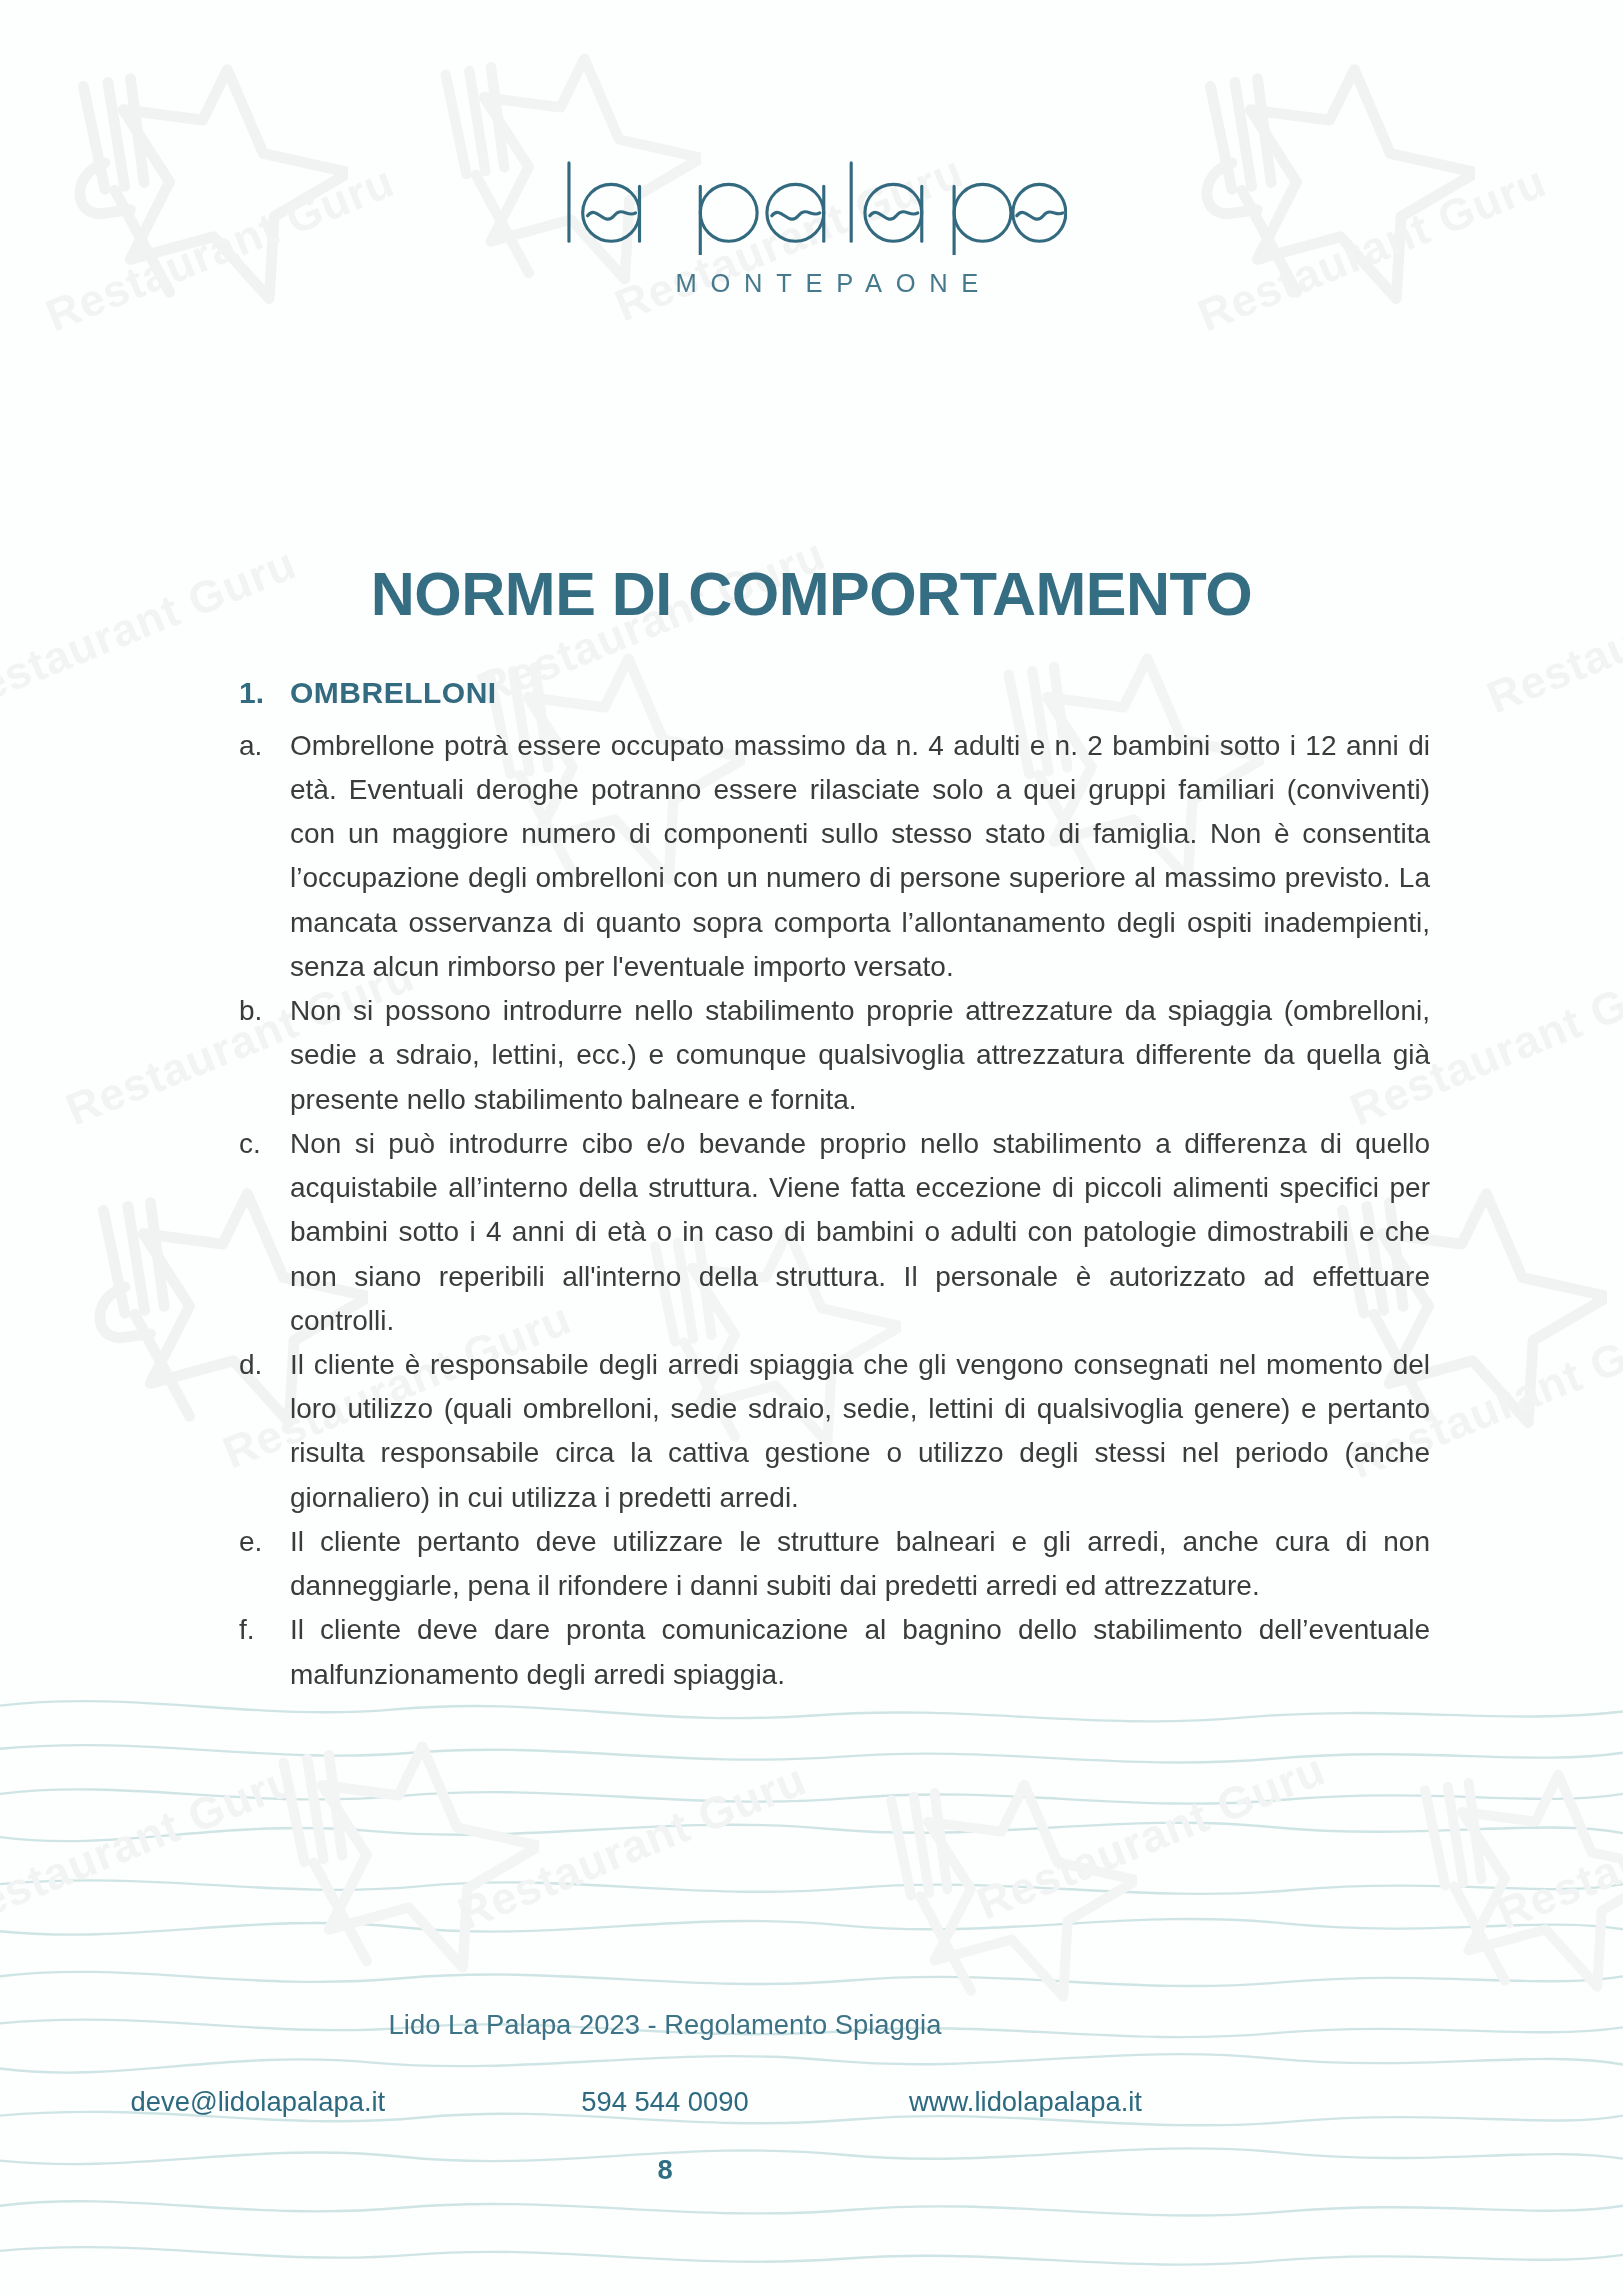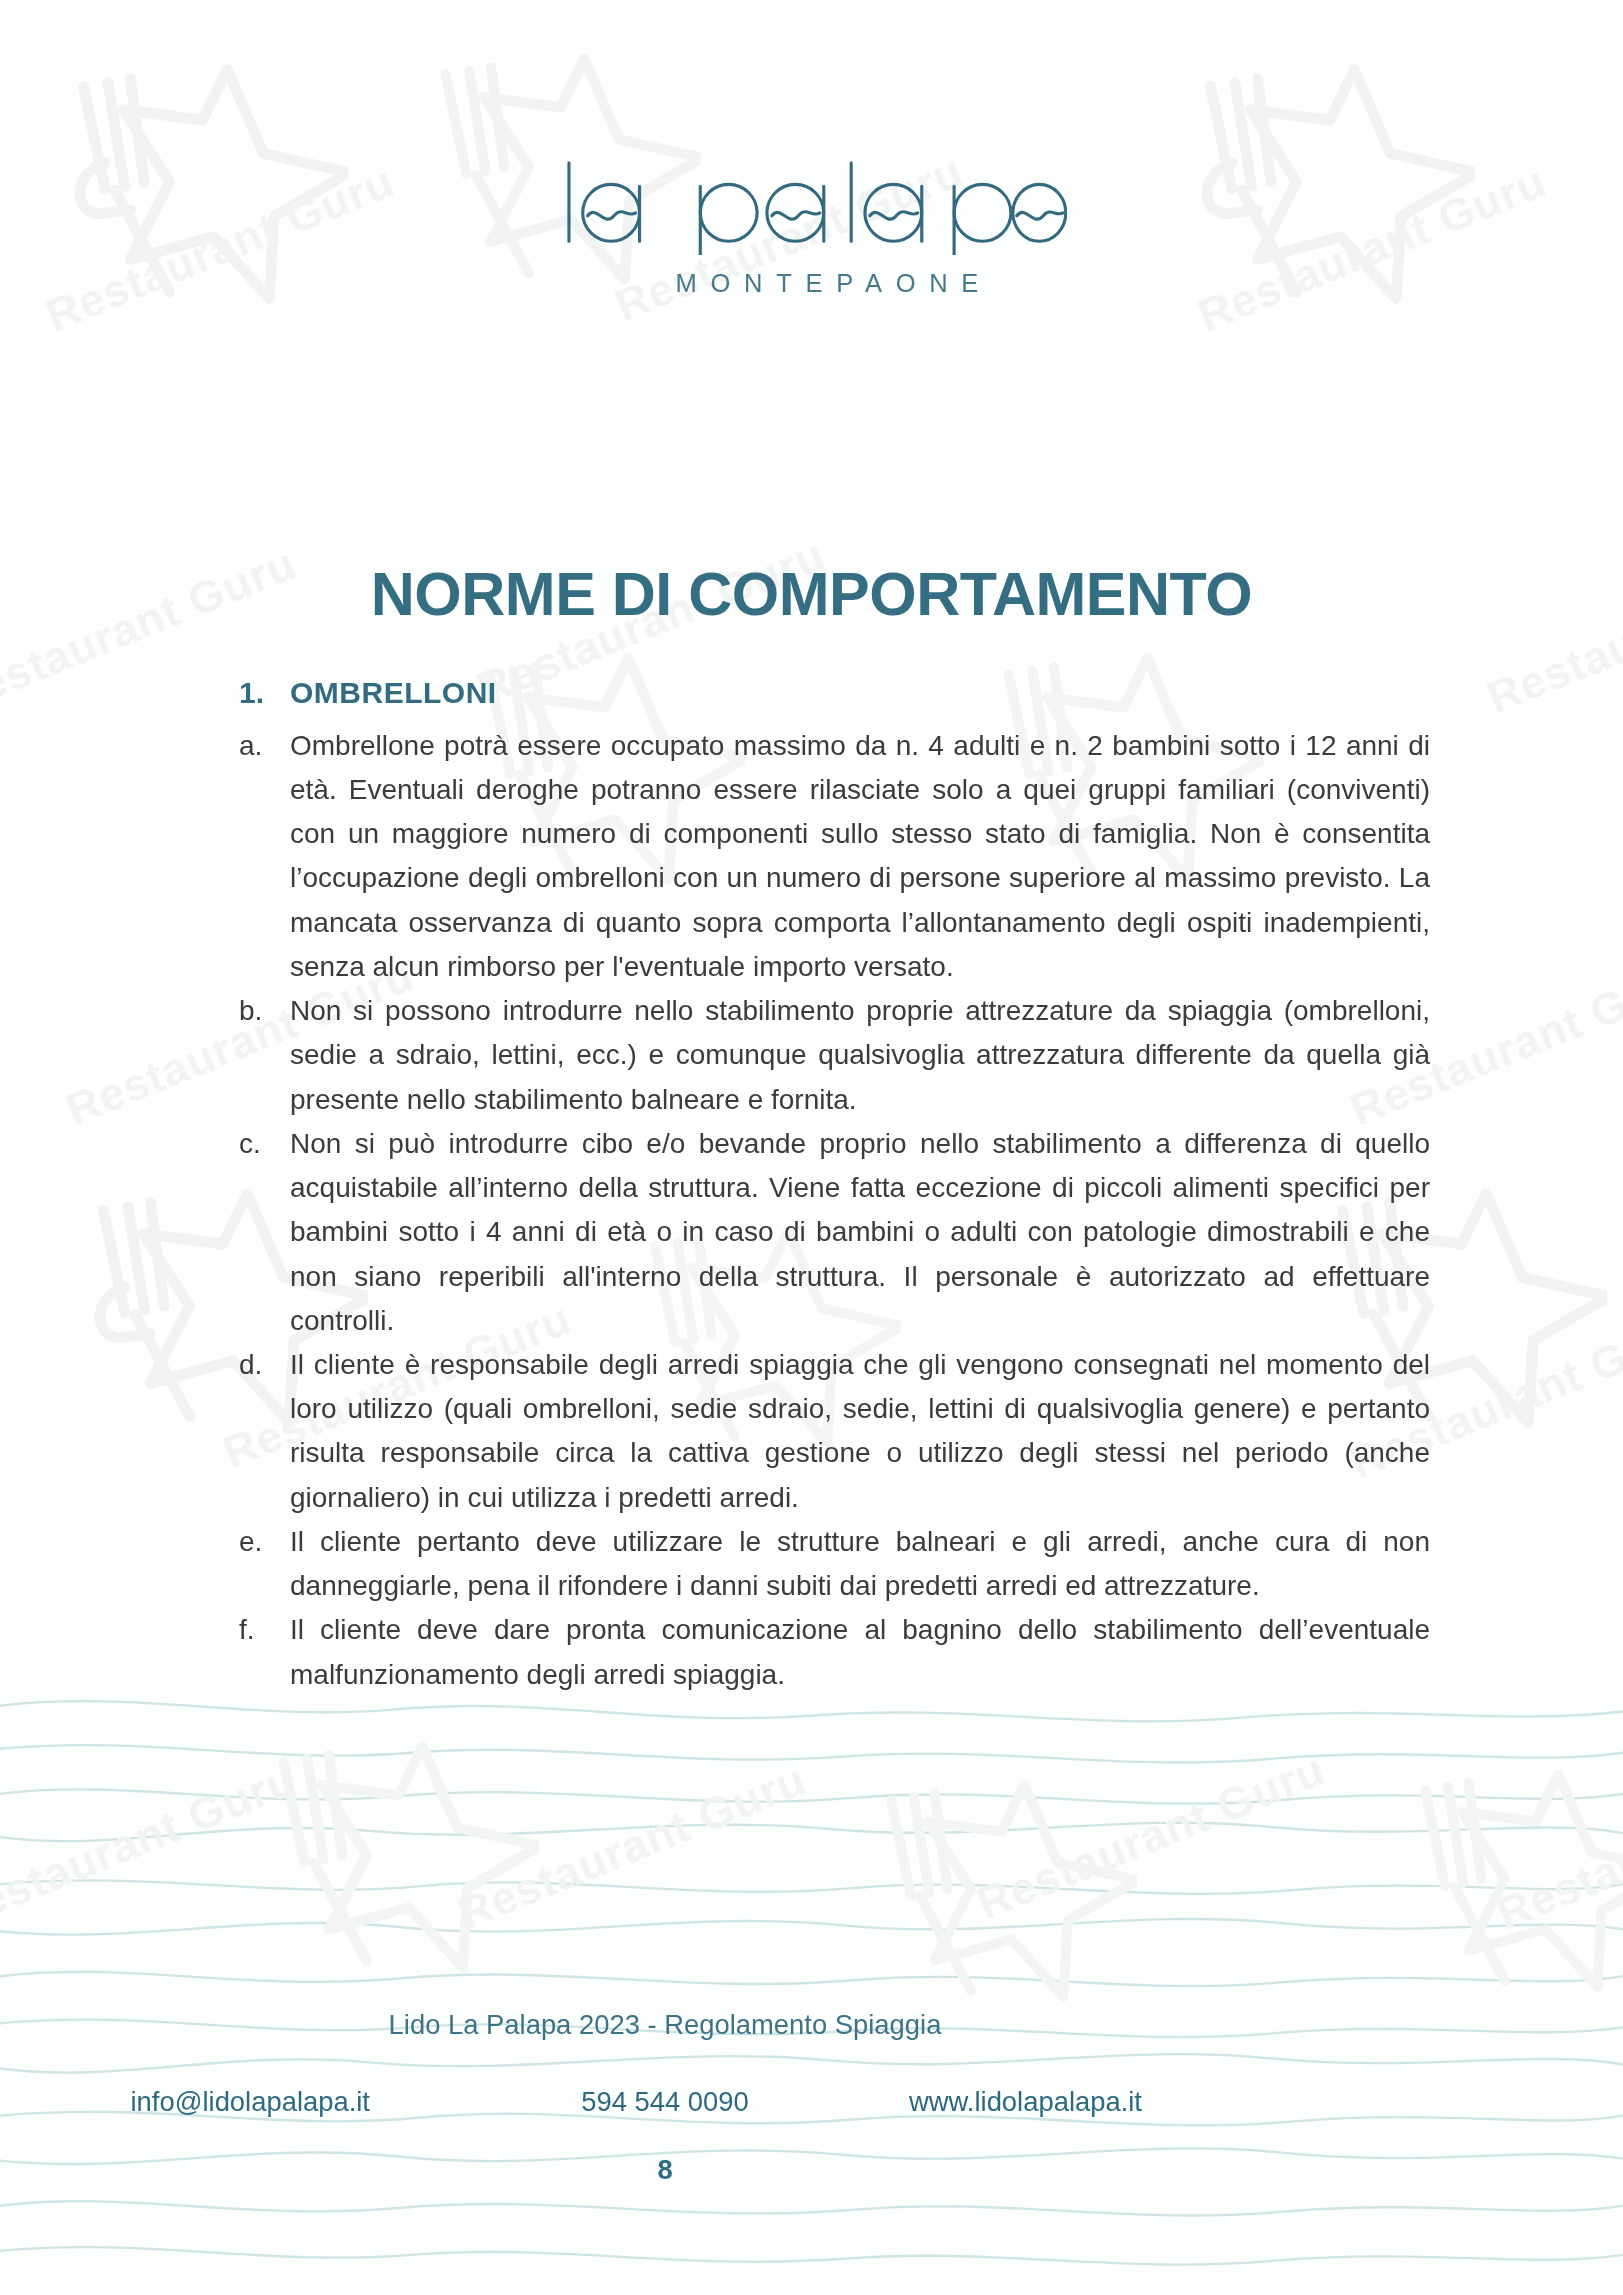--- a/index.html
+++ b/index.html
@@ -342,21 +342,21 @@
       <li>
         <span class="item-marker">f.</span>
         <span class="item-body">Il cliente deve dare pronta comunicazione al bagnino dello stabilimento dell’eventuale malfunzionamento degli arredi spiaggia.</span>
       </li>
     </ol>
   </div>
 
   <div class="footer footer-line">Lido La Palapa 2023 - Regolamento Spiaggia</div>
 
   <div class="footer footer-contacts">
-    <div class="c-email">info@lidolapalapa.it</div>
+    <div class="c-email">deve@lidolapalapa.it</div>
     <div class="c-phone">594 544 0090</div>
     <div class="c-web">www.lidolapalapa.it</div>
   </div>
 
   <div class="footer page-num">8</div>
 
 </div>
 
 
 </body></html>

